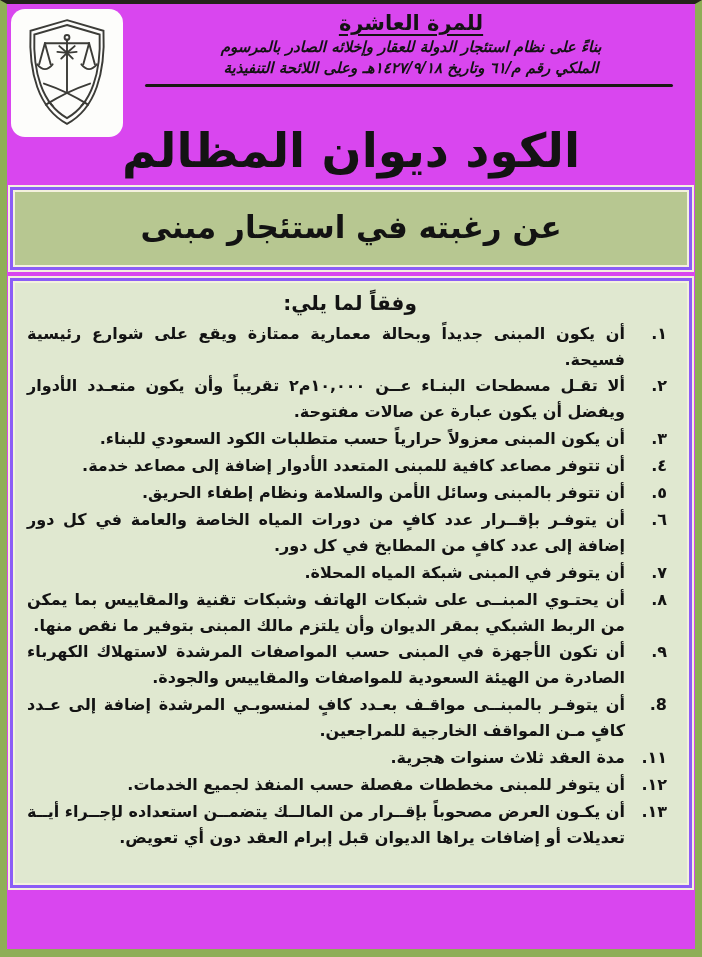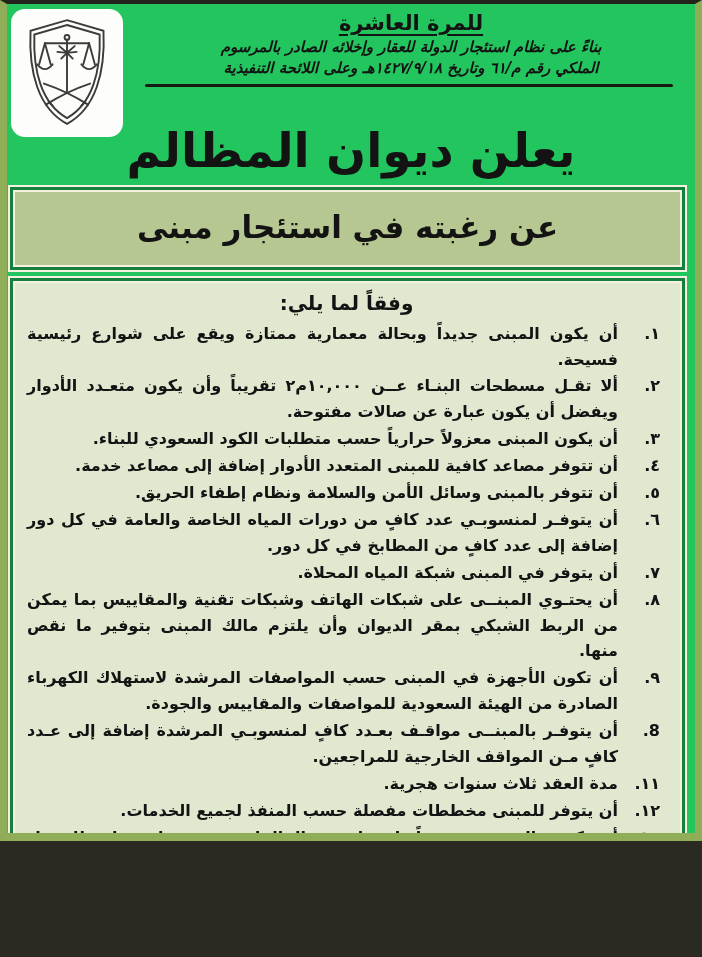--- a/index.html
+++ b/index.html
@@ -1,20 +1,20 @@
 <!DOCTYPE html>
 <html lang="ar" dir="rtl"><head>
 <meta charset="utf-8">
 <style>
   html,body{margin:0;padding:0;background:#2a2a22;}
   .page{
     position:relative;
-    width:702px;height:841px;
+    width:702px;height:957px;
     box-sizing:border-box;
-    background:#22c55e;
+    background:#d946ef;
     border-top:4px solid #23231b;
     border-left:7px solid #8fae57;
     border-right:7px solid #8fae57;
     border-bottom:8px solid #8fae57;
     font-family:"DejaVu Sans",sans-serif;
     font-weight:bold;
     color:#131313;
     overflow:hidden;
     direction:rtl;
   }
@@ -43,22 +43,22 @@
   }
   
   .main-title{
     text-align:center;
     font-size:47px;line-height:1.3;
     margin:8px 0 6px 0;
     letter-spacing:-1px;
   }
   
   .box{
-    margin:0 10px 8px 3px;
-    border:3px solid #15803d;
+    margin:0 3px 8px 3px;
+    border:3px solid #8b5cf6;
     box-shadow:0 0 0 2px #f4f1de, inset 0 0 0 2px #f4f1de;
     box-sizing:border-box;
   }
   .subject-box{
     background:#b7c791;
     text-align:center;
     padding:14px 8px 16px 8px;
   }
   .subject-line1{font-size:31px;line-height:1.5;}
   .subject-line2{font-size:30px;line-height:1.5;letter-spacing:-0.5px;}
@@ -132,21 +132,21 @@
       </svg>
     </div>
     <div class="header-text">
       <div class="occasion">للمرة العاشرة</div>
       <div class="legal-line">بناءً على نظام استئجار الدولة للعقار وإخلائه الصادر بالمرسوم</div>
       <div class="legal-line">الملكي رقم م/٦١ وتاريخ ١٤٢٧/٩/١٨هـ وعلى اللائحة التنفيذية</div>
       <div class="header-divider"></div>
     </div>
   </div>
 
-  <div class="main-title">يعلن ديوان المظالم</div>
+  <div class="main-title">الكود ديوان المظالم</div>
 
   <div class="box subject-box">
     <div class="subject-line1">عن رغبته في استئجار مبنى</div>
   </div>
 
   <div class="box conditions-box">
     <div class="conditions-heading">وفقاً لما يلي:</div>
 
     <div class="cond-list">
 
@@ -170,21 +170,21 @@
           <span class="cond-text">أن تتوفر مصاعد كافية للمبنى المتعدد الأدوار إضافة إلى مصاعد خدمة.</span>
         </div>
 
         <div class="cond-item">
           <span class="cond-num">٥.</span>
           <span class="cond-text">أن تتوفر بالمبنى وسائل الأمن والسلامة ونظام إطفاء الحريق.</span>
         </div>
 
         <div class="cond-item">
           <span class="cond-num">٦.</span>
-          <span class="cond-text">أن يتوفـر لمنسوبـي عدد كافٍ من دورات المياه الخاصة والعامة في كل دور إضافة إلى عدد كافٍ من المطابخ في كل دور.</span>
+          <span class="cond-text">أن يتوفـر بإقــرار عدد كافٍ من دورات المياه الخاصة والعامة في كل دور إضافة إلى عدد كافٍ من المطابخ في كل دور.</span>
         </div>
 
         <div class="cond-item">
           <span class="cond-num">٧.</span>
           <span class="cond-text">أن يتوفر في المبنى شبكة المياه المحلاة.</span>
         </div>
 
         <div class="cond-item">
           <span class="cond-num">٨.</span>
           <span class="cond-text">أن يحتـوي المبنــى على شبكات الهاتف وشبكات تقنية والمقاييس بما يمكن من الربط الشبكي بمقر الديوان وأن يلتزم مالك المبنى بتوفير ما نقص منها.</span>

